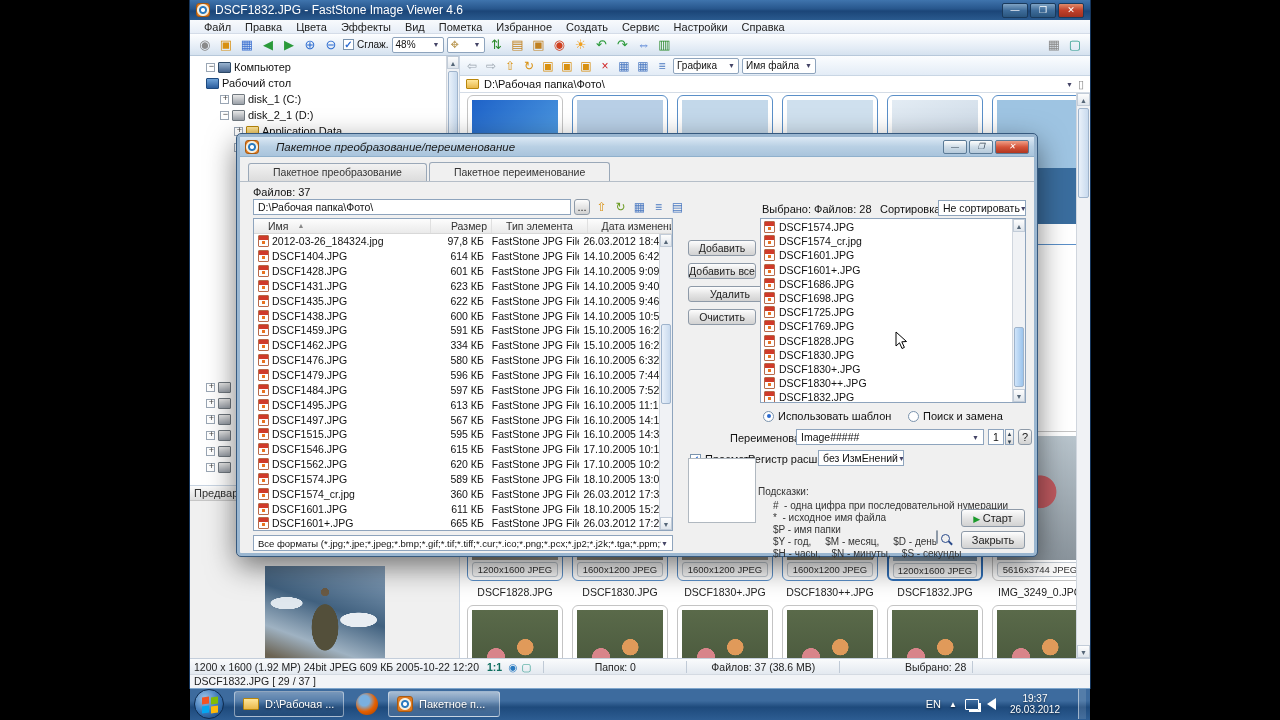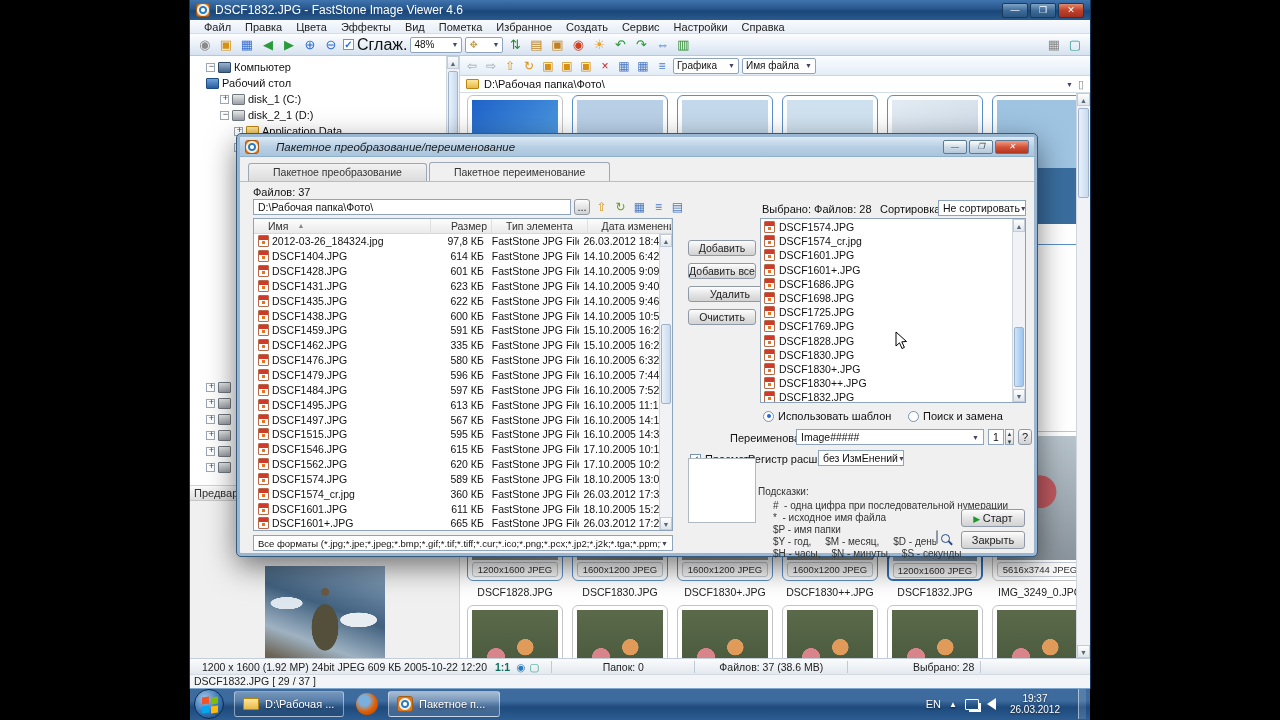--- a/index.html
+++ b/index.html
@@ -173,21 +173,21 @@
 
       <span class="tbico" style="color: rgb(138, 138, 138);">◉</span>
           <span class="tbico" style="color: rgb(216, 144, 16);">▣</span>
           <span class="tbico" style="color: rgb(58, 111, 208);">▦</span>
           <span class="tbico" style="color: rgb(42, 154, 58);">◀</span>
           <span class="tbico" style="color: rgb(42, 154, 58);">▶</span>
           <span class="tbico" style="color: rgb(42, 106, 208);">⊕</span>
           <span class="tbico" style="color: rgb(42, 106, 208);">⊖</span>
         </span>
       <span class="chk">✓</span>
-      <span style="font-size:16px">Сглаж.</span>
+      <span style="font-size:10px">Сглаж.</span>
       <span class="combo" style="width:52px">
           <span>48%</span>
           <span class="arr" style="margin-left:auto">▼</span>
         </span>
       <span class="combo" style="width:38px">
           <span style="color:#c0a060">✥</span>
           <span class="arr" style="margin-left:auto">▼</span>
         </span>
       <span style="display:inline-flex;gap:3px">
 
@@ -506,21 +506,21 @@
           </div>
       </div>
       <div class="vscroll" style="right:0;top:37px;height:565px;width:14px">
         <div class="sarrow">▲</div>
         <div class="sthumb" style="top:15px;height:90px;width:11px"></div>
         <div class="sarrow" style="position:absolute;bottom:0;width:100%">▼</div>
       </div>
     </div>
 
     <div id="statusbar">
-      <span style="padding-left:12px">1200 x 1600 (1.92 MP)   24bit   JPEG   609 КБ   2005-10-22 12:20</span>
+      <span style="padding-left:4px">1200 x 1600 (1.92 MP)   24bit   JPEG   609 КБ   2005-10-22 12:20</span>
       <span style="color:#0e6e5e;font-weight:bold;margin-left:8px">1:1</span>
       <span style="color:#2a7ac0;margin-left:6px">◉</span>
       <span style="color:#2a9a8a;margin-left:4px">▢</span>
       <span class="sdiv" style="margin-left:12px"></span>
       <span style="width:130px;text-align:center">Папок: 0</span>
       <span class="sdiv"></span>
       <span style="width:140px;text-align:center">Файлов: 37 (38.6 MB)</span>
       <span class="sdiv"></span>
       <span style="width:120px;text-align:right">Выбрано: 28</span>
       <span class="sdiv"></span>
@@ -639,21 +639,21 @@
             <div class="c-size">591 КБ</div>
             <div class="c-type">FastStone JPG File</div>
             <div class="c-date">15.10.2005 16:27</div>
           </div>
 
           <div class="ftrow">
             <div class="c-name">
               <span class="jpgico"></span>
               <span>DSCF1462.JPG</span>
             </div>
-            <div class="c-size">335 КБ</div>
+            <div class="c-size">334 КБ</div>
             <div class="c-type">FastStone JPG File</div>
             <div class="c-date">15.10.2005 16:27</div>
           </div>
 
           <div class="ftrow">
             <div class="c-name">
               <span class="jpgico"></span>
               <span>DSCF1476.JPG</span>
             </div>
             <div class="c-size">580 КБ</div>

